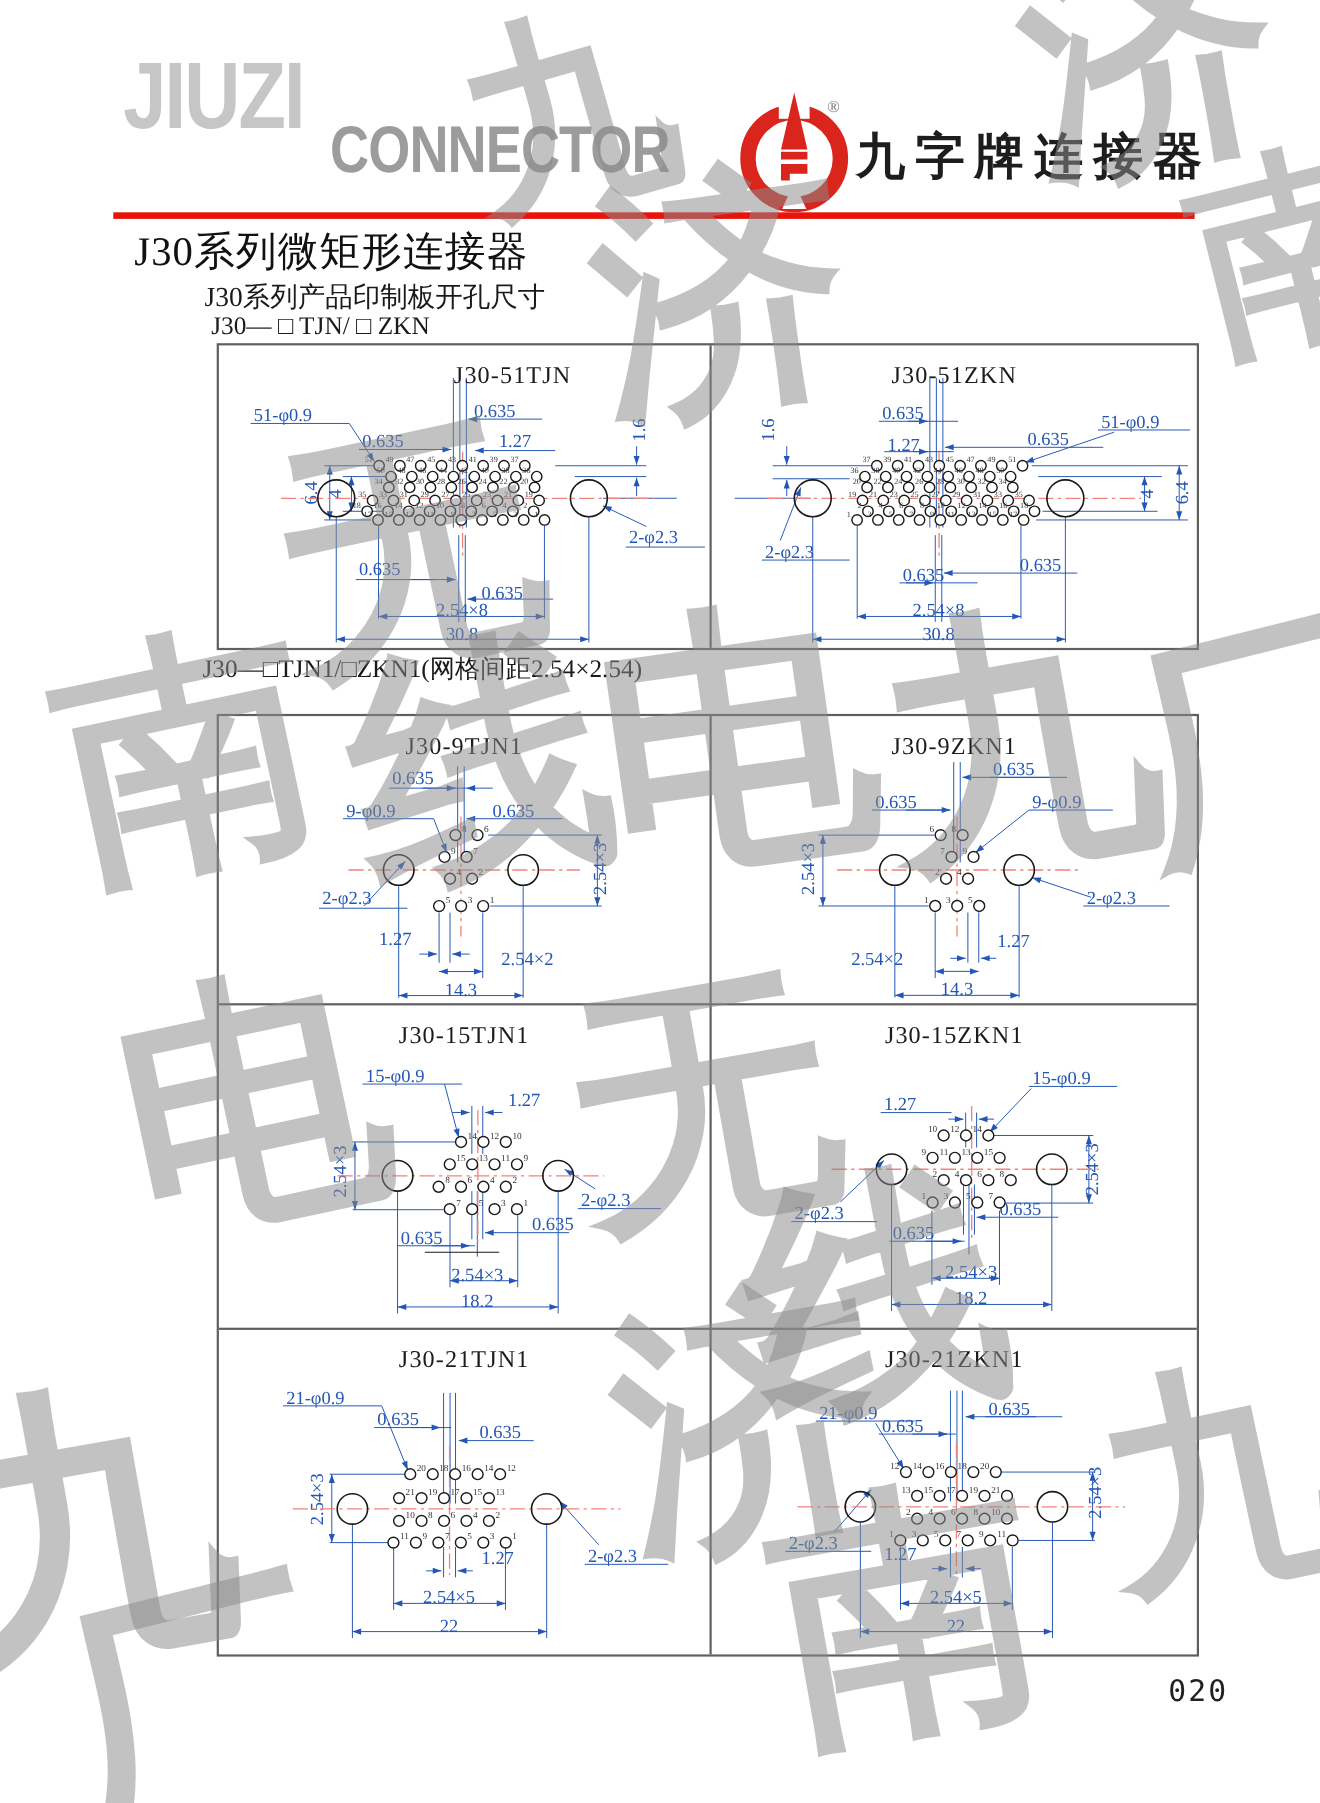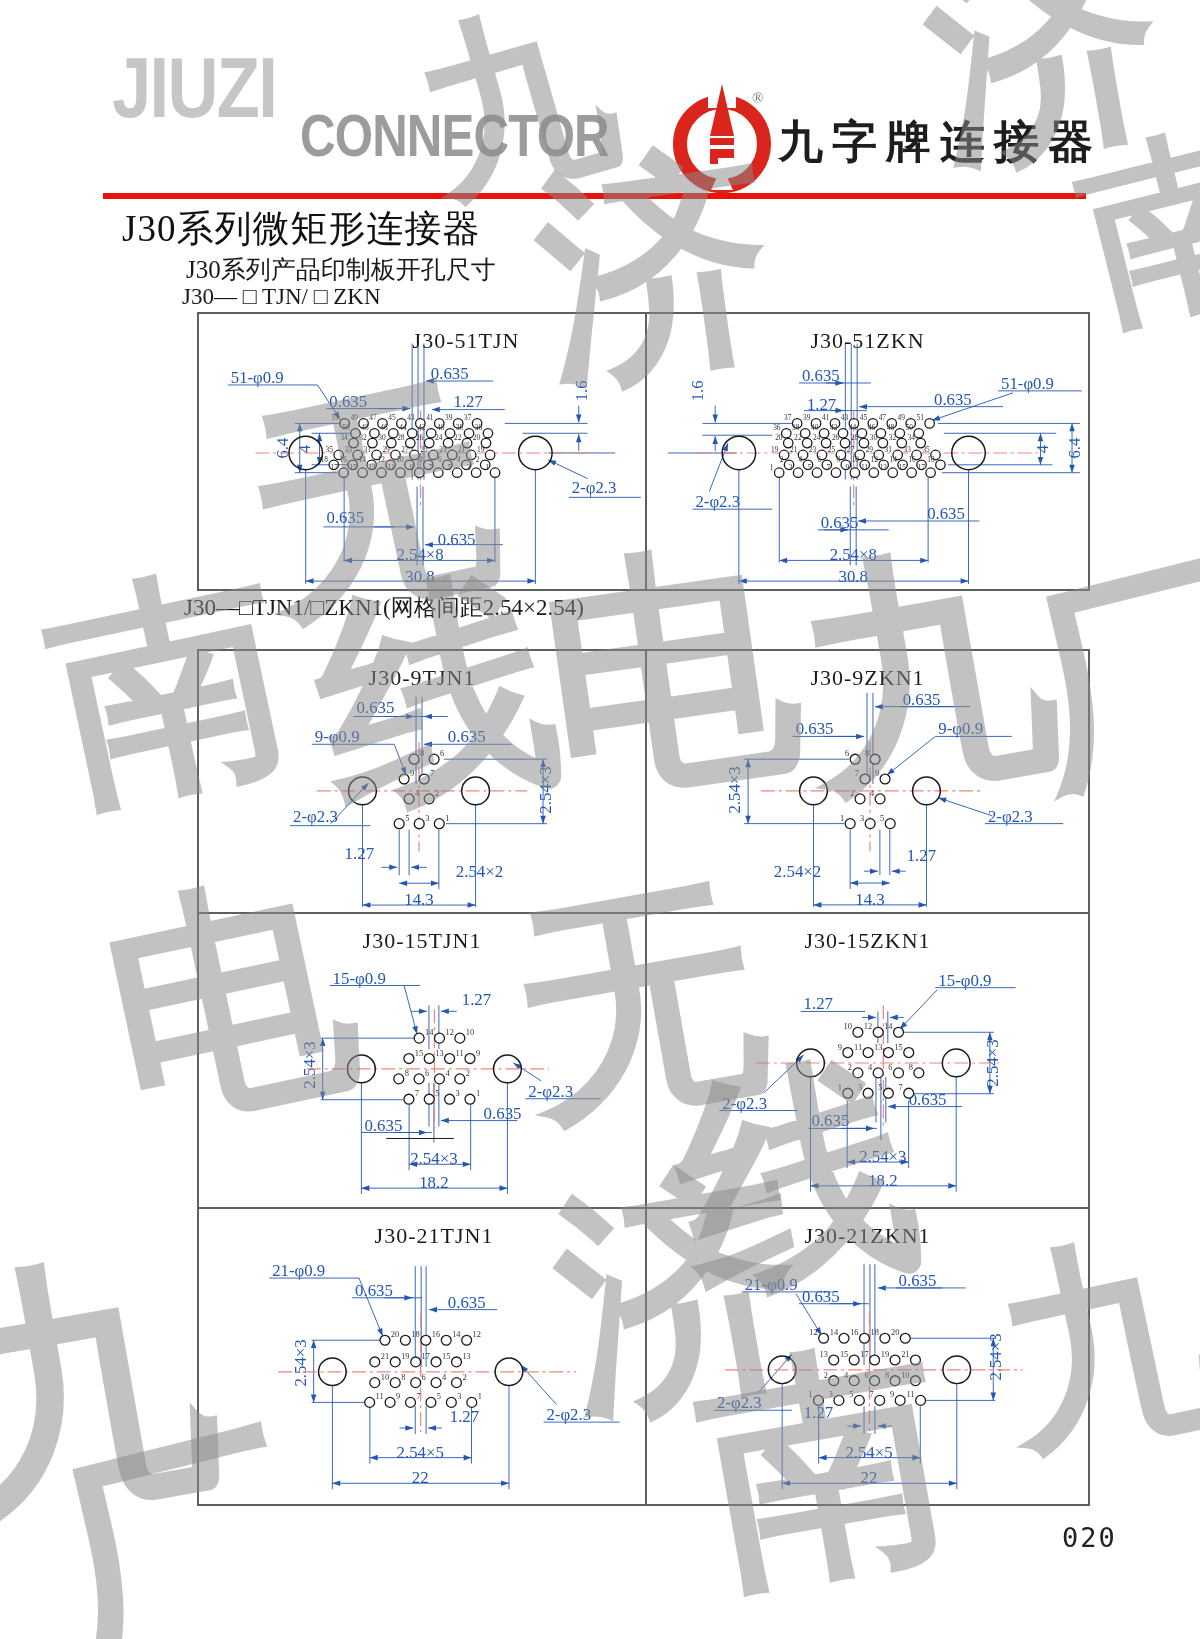--- a/index.html
+++ b/index.html
@@ -13,21 +13,21 @@
     font-weight:bold;font-size:60px;line-height:60px;color:#9c9c9c;transform:scaleX(.82);
     transform-origin:left top;letter-spacing:-1px;}
   .brand-cn{position:absolute;left:778px;top:116px;font-family:"Liberation Sans",sans-serif;
     font-weight:bold;font-size:45px;line-height:52px;color:#1d1d1d;letter-spacing:9px;white-space:nowrap;}
   .reg-mark{position:absolute;left:752px;top:90px;font-size:15px;color:#777;}
   .logo{position:absolute;left:664px;top:80px;width:118px;height:118px;}
   .red-rule{position:absolute;left:103px;top:193px;width:983px;height:6px;background:#e8140c;}
   
   .title-main{position:absolute;left:122px;top:204px;font-size:37px;color:#111;letter-spacing:1px;}
   .title-sub{position:absolute;left:186px;top:253px;font-size:25px;color:#1a1a1a;}
-  .title-variant{position:absolute;left:182px;top:284px;font-size:23px;color:#1a1a1a;}
+  .title-variant{position:absolute;left:192px;top:284px;font-size:23px;color:#1a1a1a;}
   .title-variant2{position:absolute;left:184px;top:592px;font-size:23px;color:#1a1a1a;}
   
   .tbl{position:absolute;border:2px solid #5f5f5f;box-sizing:border-box;background:transparent;}
   .cell{position:absolute;box-sizing:border-box;}
   .cell svg{position:absolute;left:0;top:0;}
   .dtitle{position:absolute;top:14px;left:0;right:0;text-align:center;font-size:22px;
     color:#1c1c1c;letter-spacing:1px;z-index:2;}
   .vline{position:absolute;background:#5f5f5f;width:2px;top:0;bottom:0;}
   .hline{position:absolute;background:#5f5f5f;height:2px;left:0;right:0;}
   
@@ -719,21 +719,21 @@
         <text y="177.5" fill="#333" font-size="8.5" font-family="&quot;Liberation Serif&quot;,serif" x="196.6" text-anchor="end">1</text>
         <circle cx="223.1" cy="180.5" r="5" fill="#fff" stroke="#1a1a1a" stroke-width="1.3"></circle>
         <text y="177.5" fill="#333" font-size="8.5" font-family="&quot;Liberation Serif&quot;,serif" x="217.1" text-anchor="end">3</text>
         <circle cx="243.6" cy="180.5" r="5" fill="#fff" stroke="#1a1a1a" stroke-width="1.3"></circle>
         <text y="177.5" fill="#333" font-size="8.5" font-family="&quot;Liberation Serif&quot;,serif" x="237.6" text-anchor="end">5</text>
         <circle cx="264.1" cy="180.5" r="5" fill="#fff" stroke="#1a1a1a" stroke-width="1.3"></circle>
         <text y="177.5" fill="#333" font-size="8.5" font-family="&quot;Liberation Serif&quot;,serif" x="258.1" text-anchor="end">7</text>
       </svg>
   </div>
 
-  <div class="cell" style="left:0;top:558px;width:446px;height:331px;margin-left:12px;">
+  <div class="cell" style="left:0;top:558px;width:446px;height:331px;">
     <div class="dtitle">J30-21TJN1</div>
     <svg width="446" height="295" viewBox="0 0 448 299">
         <line x1="205" y1="58" x2="205" y2="160" stroke="#2356b5" stroke-width="0.9"></line>
         <line x1="211" y1="58" x2="211" y2="160" stroke="#2356b5" stroke-width="0.9"></line>
         <line x1="216" y1="58" x2="216" y2="160" stroke="#2356b5" stroke-width="0.9"></line>
         <line x1="159" y1="200" x2="159" y2="258" stroke="#2356b5" stroke-width="0.9"></line>
         <line x1="262" y1="200" x2="262" y2="258" stroke="#2356b5" stroke-width="0.9"></line>
         <line x1="121" y1="179" x2="121" y2="284" stroke="#2356b5" stroke-width="0.9"></line>
         <line x1="300" y1="179" x2="300" y2="284" stroke="#2356b5" stroke-width="0.9"></line>
         <line x1="205" y1="200" x2="205" y2="228" stroke="#2356b5" stroke-width="0.9"></line>

